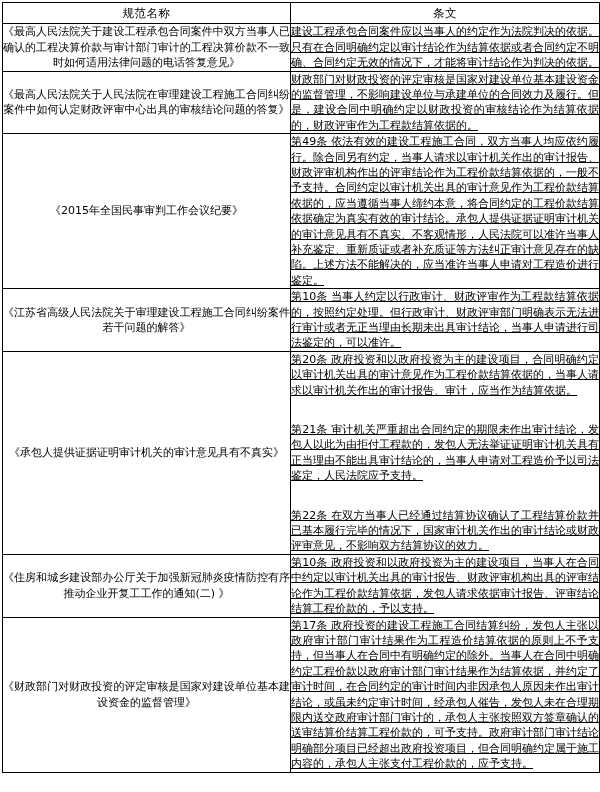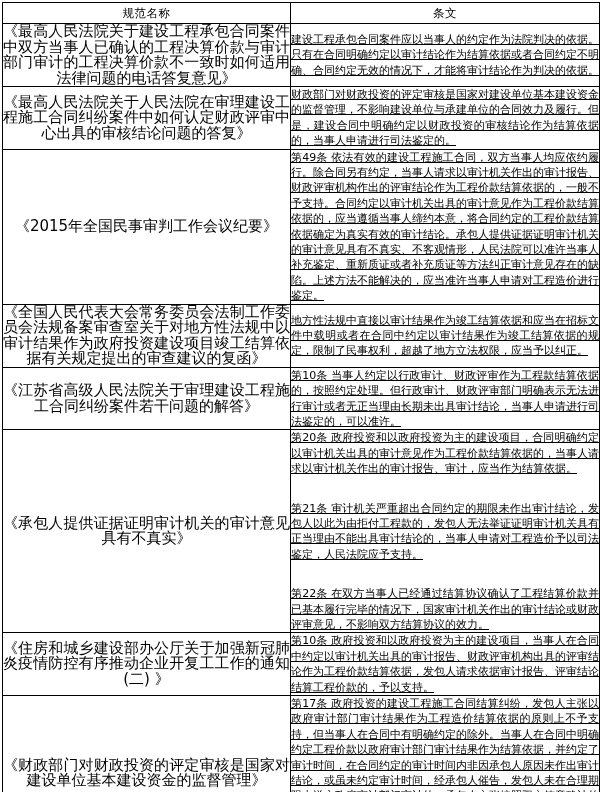--- a/index.html
+++ b/index.html
@@ -38,21 +38,21 @@
   th.hdr {
     text-align: center;
     font-weight: normal;
     font-size: 11.5px;
     line-height: 18px;
     height: 20px;
     letter-spacing: 0.5px;
   }
   td.name-cell {
     text-align: center;
-    font-size: 15px;
+    font-size: 11px;
     line-height: 15.5px;
     padding: 3px 3px;
   }
   td.name-cell .nm {
     display: block;
     text-align: justify;
     text-align-last: center;
   }
   td.text-cell {
     font-size: 11px;
@@ -92,37 +92,29 @@
           </td>
         <td class="text-cell">
           <p>建设工程承包合同案件应以当事人的约定作为法院判决的依据。只有在合同明确约定以审计结论作为结算依据或者合同约定不明确、合同约定无效的情况下，才能将审计结论作为判决的依据。</p>
         </td>
       </tr>
       <tr>
         <td class="name-cell">
             <span class="nm">《最高人民法院关于人民法院在审理建设工程施工合同纠纷案件中如何认定财政评审中心出具的审核结论问题的答复》</span>
           </td>
         <td class="text-cell">
-          <p>财政部门对财政投资的评定审核是国家对建设单位基本建设资金的监督管理，不影响建设单位与承建单位的合同效力及履行。但是，建设合同中明确约定以财政投资的审核结论作为结算依据的，当事人申请进行司法鉴定的。</p>
+          <p>财政部门对财政投资的评定审核是国家对建设单位基本建设资金的监督管理，不影响建设单位与承建单位的合同效力及履行。但是，建设合同中明确约定以财政投资的审核结论作为结算依据的，财政评审作为工程款结算依据的。</p>
         </td>
       </tr>
       <tr>
         <td class="name-cell">
             <span class="nm">《2015年全国民事审判工作会议纪要》</span>
           </td>
         <td class="text-cell">
           <p>第49条 依法有效的建设工程施工合同，双方当事人均应依约履行。除合同另有约定，当事人请求以审计机关作出的审计报告、财政评审机构作出的评审结论作为工程价款结算依据的，一般不予支持。合同约定以审计机关出具的审计意见作为工程价款结算依据的，应当遵循当事人缔约本意，将合同约定的工程价款结算依据确定为真实有效的审计结论。承包人提供证据证明审计机关的审计意见具有不真实、不客观情形，人民法院可以准许当事人补充鉴定、重新质证或者补充质证等方法纠正审计意见存在的缺陷。上述方法不能解决的，应当准许当事人申请对工程造价进行鉴定。</p>
-        </td>
-      </tr>
-      <tr>
-        <td class="name-cell">
-            <span class="nm">《全国人民代表大会常务委员会法制工作委员会法规备案审查室关于对地方性法规中以审计结果作为政府投资建设项目竣工结算依据有关规定提出的审查建议的复函》</span>
-          </td>
-        <td class="text-cell">
-          <p>地方性法规中直接以审计结果作为竣工结算依据和应当在招标文件中载明或者在合同中约定以审计结果作为竣工结算依据的规定，限制了民事权利，超越了地方立法权限，应当予以纠正。</p>
         </td>
       </tr>
       <tr>
         <td class="name-cell">
             <span class="nm">《江苏省高级人民法院关于审理建设工程施工合同纠纷案件若干问题的解答》</span>
           </td>
         <td class="text-cell">
           <p>第10条 当事人约定以行政审计、财政评审作为工程款结算依据的，按照约定处理。但行政审计、财政评审部门明确表示无法进行审计或者无正当理由长期未出具审计结论，当事人申请进行司法鉴定的，可以准许。</p>
         </td>
       </tr>

